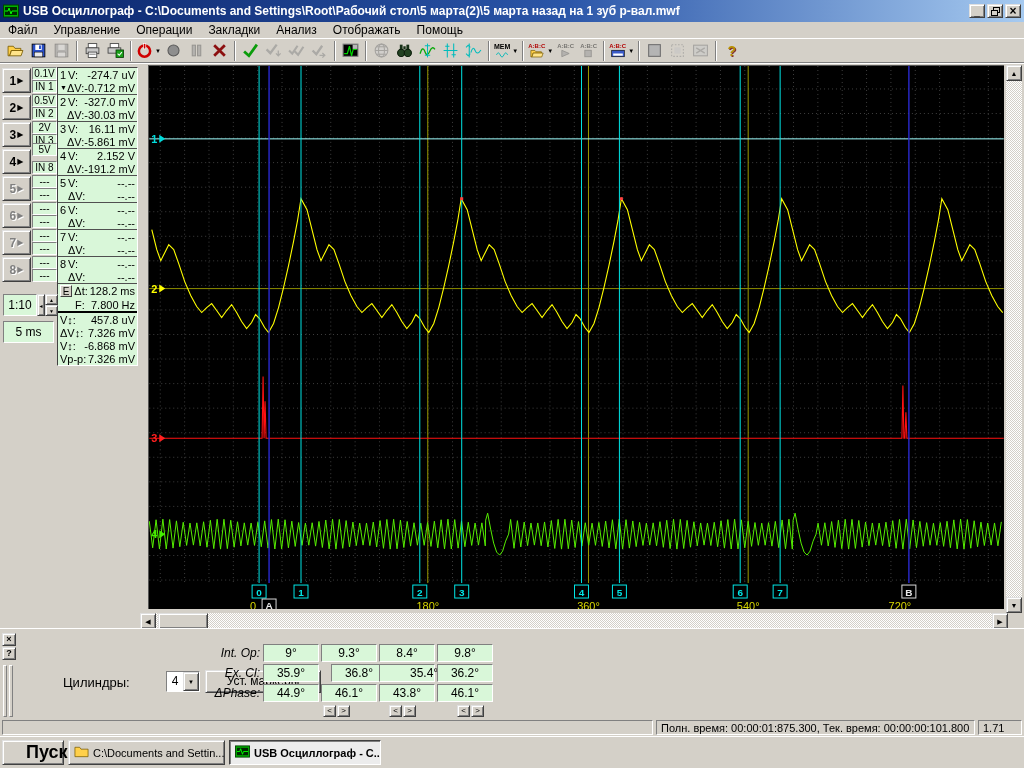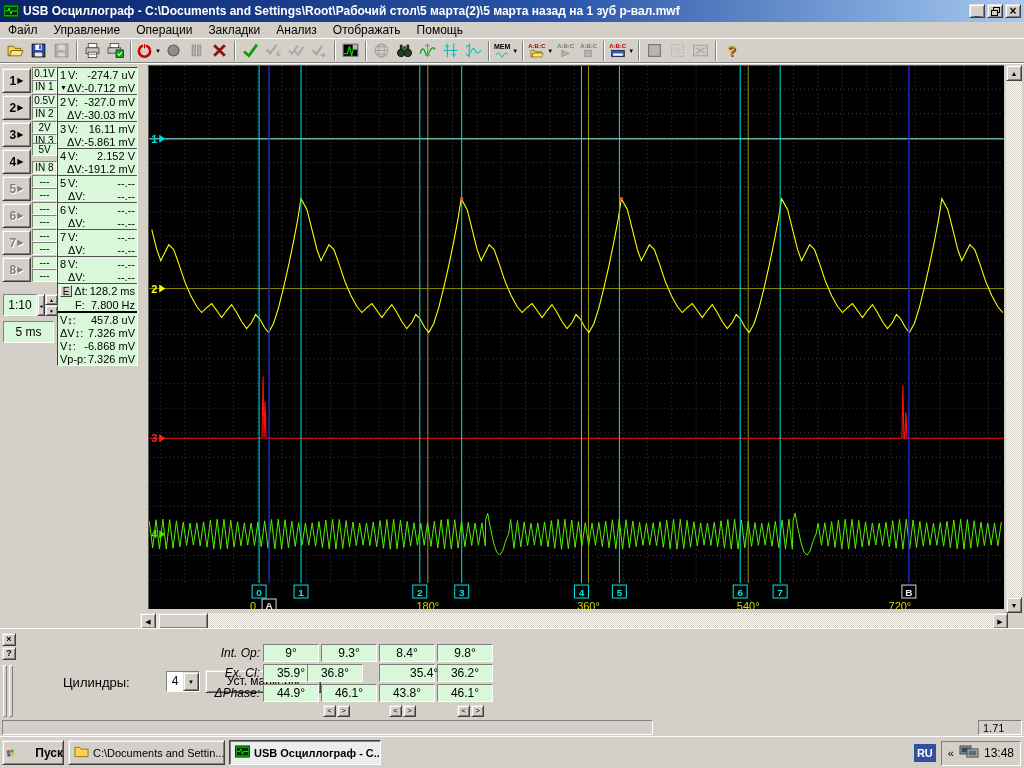--- a/index.html
+++ b/index.html
@@ -73,21 +73,21 @@
   .combo-btn { width:16px; font-size:6px; display:flex; align-items:center; justify-content:center; }
   .setmark-btn { position:absolute; left:205px; top:41px; width:116px; height:23px; text-align:center; font-size:12px; line-height:21px; }
   .tbl-label { position:absolute; left:202px; width:58px; height:15px; text-align:right; font-size:12px; white-space:nowrap;font-style:italic; }
   .tbl-cell { position:absolute; width:56px; height:18px; background:#d9f7d9; border:1px solid; border-color:#808080 #fff #fff #808080; text-align:center; font-size:12px; line-height:16px; }
   .nav-btn { position:absolute; width:13px; height:12px; font-size:8px; text-align:center; line-height:10px; }
 
   
   .statusbar { position:absolute; left:0; top:718px; width:1024px; height:18px; background:#d4d0c8; }
   .sb-cell { position:absolute; top:2px; height:15px; border:1px solid; border-color:#808080 #fff #fff #808080; font-size:11px; padding:1px 4px; white-space:nowrap; overflow:hidden; }
   .taskbar { position:absolute; left:0; top:736px; width:1024px; height:32px; background:#d4d0c8; border-top:1px solid #fff; }
-  .start-btn { position:absolute; left:2px; top:3px; width:62px; height:25px; display:flex; align-items:center; gap:20px; padding-left:3px; font-weight:bold; font-size:12px; }
+  .start-btn { position:absolute; left:2px; top:3px; width:62px; height:25px; display:flex; align-items:center; gap:20px; padding-left:3px; font-weight:bold; font-size:18px; }
   .task-btn { position:absolute; top:3px; height:25px; display:flex; align-items:center; gap:4px; padding:0 5px; font-size:11px; white-space:nowrap; overflow:hidden; }
   .task-btn.active { border-color:#404040 #fff #fff #404040; box-shadow:inset 1px 1px 0 #808080; background:#ececec; font-weight:bold; }
   .tray-area { position:absolute; right:0; top:0; height:32px; display:flex; align-items:center; gap:5px; padding-right:3px; }
   .ru-box { width:22px; height:18px; background:#33509e; color:#fff; font-size:11px; font-weight:bold; display:flex; align-items:center; justify-content:center; }
   .tray { height:25px; border:1px solid; border-color:#808080 #fff #fff #808080; display:flex; align-items:center; gap:5px; padding:0 6px; }
   .chev { font-size:11px; }
   .clock { font-size:12px; }
 </style>
 </head>
 <body>
@@ -694,38 +694,39 @@
     <span class="combo-btn raised">▼</span>
   </span>
   <span class="setmark-btn raised">Уст. маркеры</span>
 <span class="tbl-label" style="top: 17px;">Int. Op:</span>
     <span class="tbl-cell" style="left: 263px; top: 15px;">9°</span>
     <span class="tbl-cell" style="left: 321px; top: 15px;">9.3°</span>
     <span class="tbl-cell" style="left: 379px; top: 15px;">8.4°</span>
     <span class="tbl-cell" style="left: 437px; top: 15px;">9.8°</span>
     <span class="tbl-label" style="top: 37px;">Ex. Cl:</span>
     <span class="tbl-cell" style="left: 263px; top: 35px;">35.9°</span>
-    <span class="tbl-cell" style="left: 307px; top: 35px;">36.8°</span>
+    <span class="tbl-cell" style="left: 331px; top: 35px;">36.8°</span>
     <span class="tbl-cell" style="left: 379px; top: 35px; padding-left: 30px;">35.4°</span>
     <span class="tbl-cell" style="left: 437px; top: 35px;">36.2°</span>
     <span class="tbl-label" style="top: 57px; text-align: right;">ΔPhase:</span>
     <span class="tbl-cell" style="left: 263px; top: 55px;">44.9°</span>
     <span class="tbl-cell" style="left: 321px; top: 55px;">46.1°</span>
     <span class="tbl-cell" style="left: 379px; top: 55px;">43.8°</span>
     <span class="tbl-cell" style="left: 437px; top: 55px;">46.1°</span>
     <span class="nav-btn raised" style="left: 323px; top: 76px;">&lt;</span>
     <span class="nav-btn raised" style="left: 337px; top: 76px;">&gt;</span>
     <span class="nav-btn raised" style="left: 389px; top: 76px;">&lt;</span>
     <span class="nav-btn raised" style="left: 403px; top: 76px;">&gt;</span>
     <span class="nav-btn raised" style="left: 457px; top: 76px;">&lt;</span>
     <span class="nav-btn raised" style="left: 471px; top: 76px;">&gt;</span>
   </div>
 
 <div class="statusbar">
   <span class="sb-cell" style="left:2px;width:651px;"></span>
+  <span class="sb-cell" style="left:656px;width:319px;">Полн. время: 00:00:01:875.300, Тек. время: 00:00:00:101.800</span>
   <span class="sb-cell" style="left:978px;width:44px;">1.71</span>
 </div>
 
 <div class="taskbar">
   <span class="start-btn raised">
     <svg width="18" height="16" viewBox="0 0 18 16">
         <g transform="rotate(-8 9 8)">
           <rect x="2" y="2" width="6" height="5.5" fill="#e03024"></rect>
           <rect x="9" y="2" width="6" height="5.5" fill="#3aa832"></rect>
           <rect x="2" y="8.5" width="6" height="5.5" fill="#2a5bc4"></rect>
@@ -740,26 +741,13 @@
           </svg></span>
         <span>C:\Documents and Settin...</span>
       </span><span class="task-btn raised active" style="left: 229px; width: 152px;">
         <span><svg width="15" height="13" viewBox="0 0 16 14">
             <rect x="0.5" y="1" width="15" height="12" fill="#00b000" stroke="#004000"></rect>
             <rect x="2" y="3" width="12" height="8" fill="#002800"></rect>
             <polyline points="2,7 5,7 6,4 8,10 9,7 14,7" stroke="#00ff00" fill="none"></polyline>
           </svg></span>
         <span>USB Осциллограф - C...</span>
       </span></span>
-  <span class="tray-area">
-    <span class="ru-box">RU</span>
-    <span class="tray">
-      <span class="chev">«</span>
-      <span><svg width="20" height="14" viewBox="0 0 20 14">
-            <rect x="1" y="1" width="11" height="8" fill="#9faab4" stroke="#404040"></rect>
-            <rect x="2.5" y="2.5" width="8" height="5" fill="#3a4a5a"></rect>
-            <rect x="8" y="4" width="11" height="8" fill="#c8c4bc" stroke="#404040"></rect>
-            <rect x="9.5" y="5.5" width="8" height="5" fill="#5a6a7a"></rect>
-          </svg></span>
-      <span class="clock">13:48</span>
-    </span>
-  </span>
 </div>
 
 </body></html>

